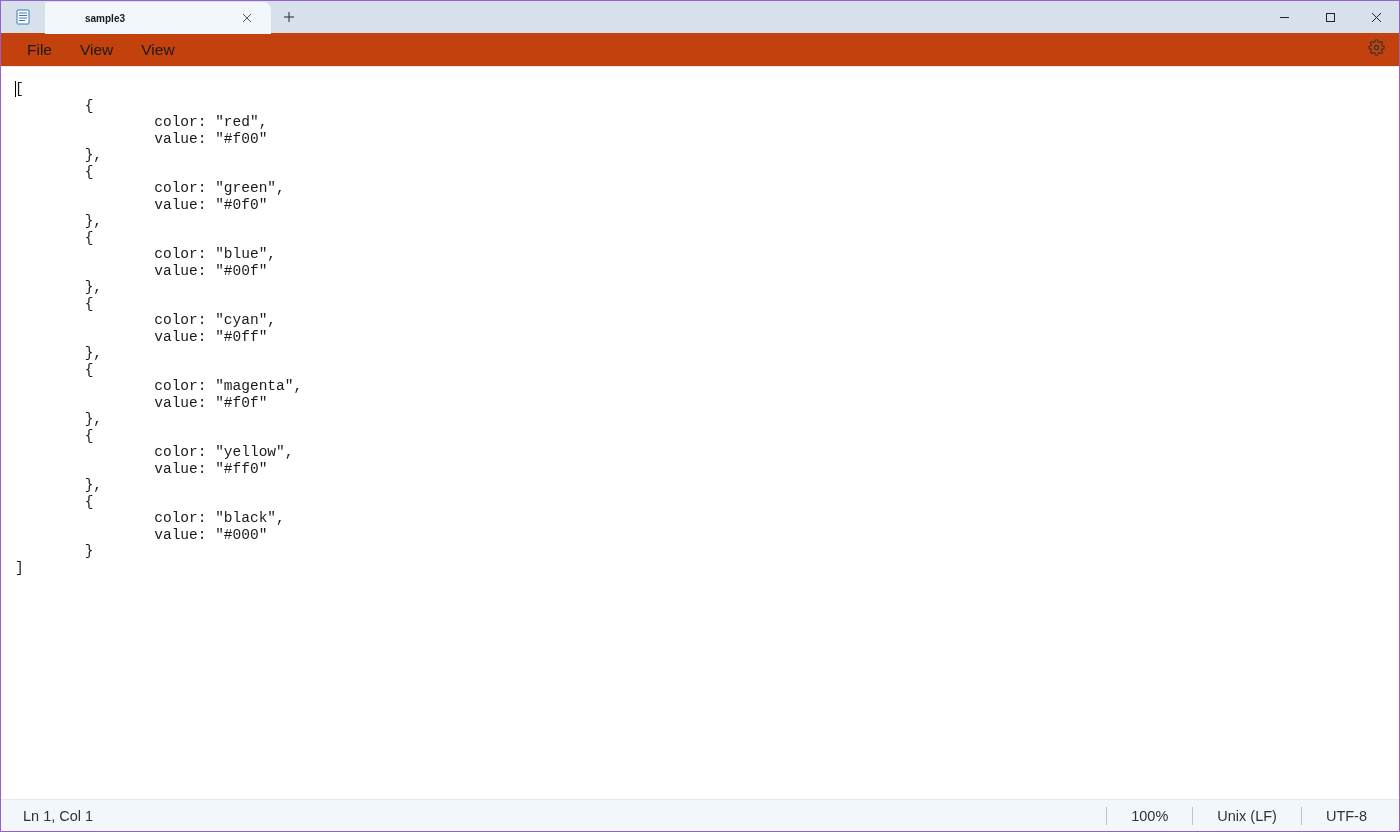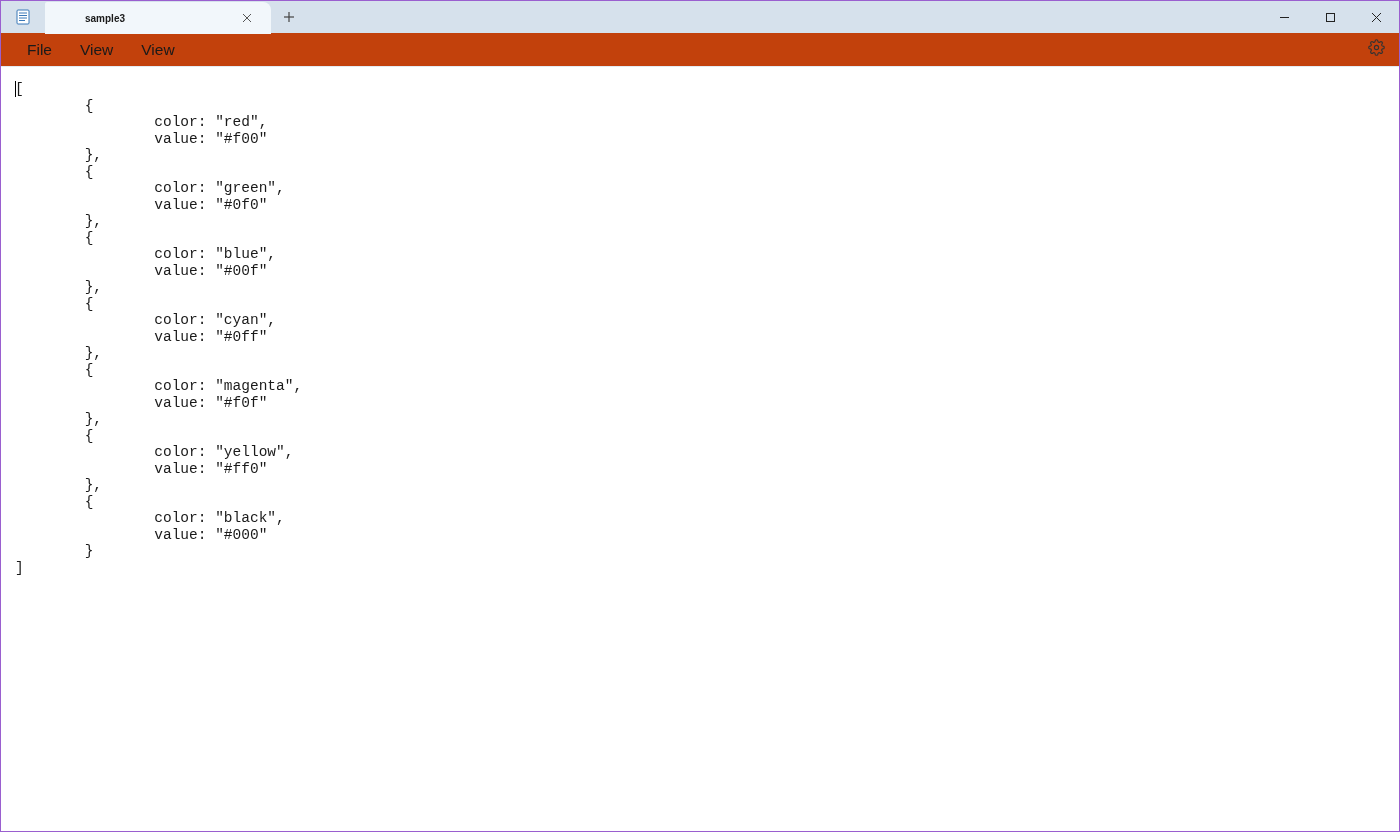--- a/index.html
+++ b/index.html
@@ -240,14 +240,24 @@
 		color: "yellow",
 		value: "#ff0"
 	},
 	{
 		color: "black",
 		value: "#000"
 	}
 ]</pre>
   </div>
 
+  <div class="statusbar">
+    <div class="status-left">Ln 1, Col 1</div>
+    <div class="status-spacer"></div>
+    <div class="status-sep"></div>
+    <div class="status-cell">100%</div>
+    <div class="status-sep"></div>
+    <div class="status-cell">Unix (LF)</div>
+    <div class="status-sep"></div>
+    <div class="status-cell">UTF-8</div>
+  </div>
 
 </div>
 
 </body></html>

